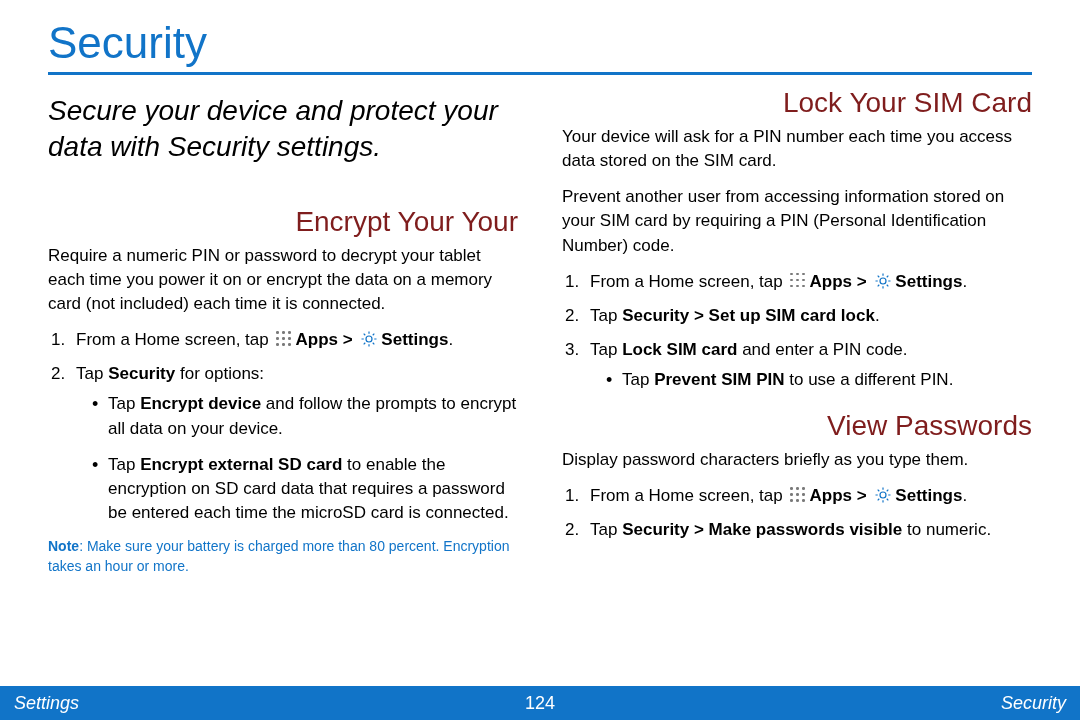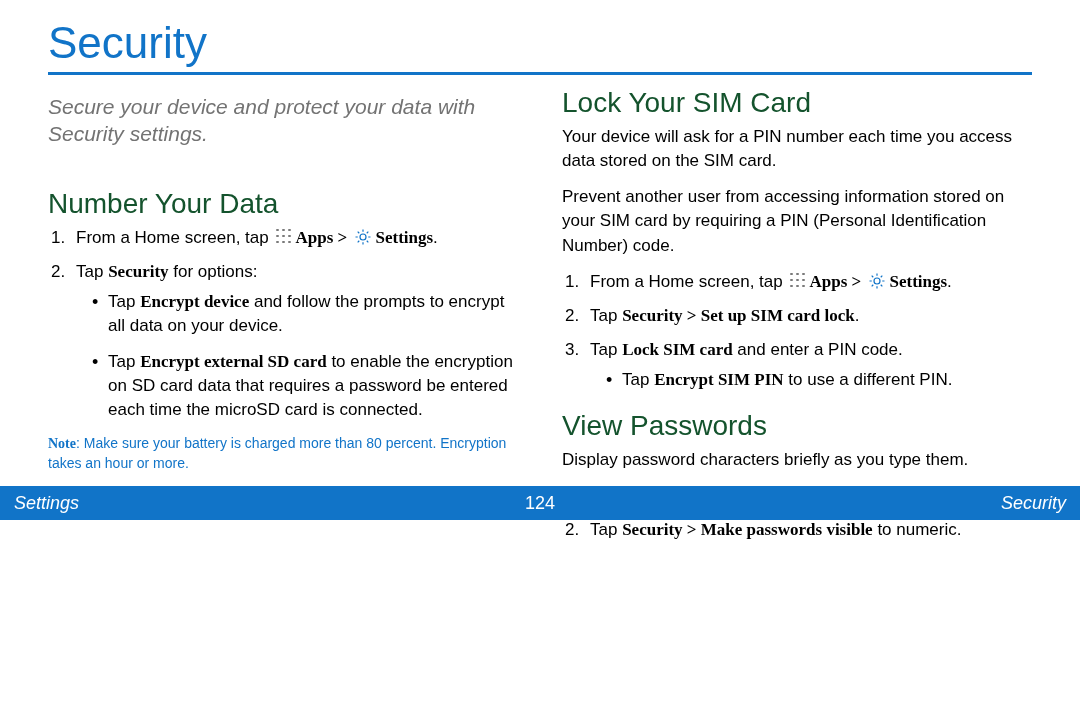--- a/index.html
+++ b/index.html
@@ -4,21 +4,21 @@
 <style>
   html, body {
     margin: 0; padding: 0;
     width: 1080px; height: 720px;
     font-family: "Helvetica Neue", Helvetica, Arial, sans-serif;
     background: #fff; color: #000;
     overflow: hidden;
   }
   .page {
     position: relative;
-    width: 1080px; height: 520px;
+    width: 1080px; height: 720px;
     box-sizing: border-box;
   }
   .content {
     padding: 18px 48px 0 48px;
   }
   .title {
     font-size: 44px;
     color: #1174c8;
     font-weight: 400;
     margin: 0 0 4px 0;
@@ -31,30 +31,31 @@
   .columns {
     display: flex;
     gap: 44px;
   }
   .col {
     flex: 1 1 0;
     min-width: 0;
   }
   .lead {
     font-style: italic;
-    color: #737373;
-    font-size: 21px;
+    color: #000000;
+    font-size: 28px;
     line-height: 1.3;
     margin: 6px 0 40px 0;
   }
   h2 {
     font-size: 28px;
-    color: #14532d;
+    color: #7f1d1d;
     font-weight: 400;
     margin: 0 0 6px 0;
+    text-align: right;
   }
   p.body, ol, ul {
     font-size: 17px;
     line-height: 1.42;
   }
   p.body { margin: 0 0 12px 0; }
   ol {
     padding-left: 22px;
     margin: 0 0 10px 0;
   }
@@ -114,36 +115,37 @@
     color: #fff;
     font-size: 18px;
     display: flex;
     align-items: center;
     justify-content: space-between;
     padding: 0 14px;
     box-sizing: border-box;
   }
   .ftr .left, .ftr .right { font-style: italic; }
   .ftr .center { position: absolute; left:50%; transform: translateX(-50%); text-align: center; }
-  b { font-weight: 700; font-family: Liberation Serif, serif; }
+  b { font-weight: 700; }
 </style>
 </head>
 <body>
 
 <div class="page">
   <div class="content">
     <h1 class="title">Security</h1>
     <div class="rule"></div>
 
     <div class="columns">
 
       <div class="col">
         <p class="lead">Secure your device and protect your data with Security settings.</p>
 
-        <h2>Number Your Data</h2>
+        <h2>Encrypt Your Your</h2>
+        <p class="body">Require a numeric PIN or password to decrypt your tablet each time you power it on or encrypt the data on a memory card (not included) each time it is connected.</p>
 
         <ol>
           <li>
             <span>From a Home screen, tap </span><span class="icon-apps"><span class="d1"></span><span class="d2"></span><span class="d3"></span><span class="d4"></span><span class="d5"></span><span class="d6"></span><span class="d7"></span><span class="d8"></span><span class="d9"></span></span><b>Apps</b><b> &gt; </b><span class="icon-settings"><svg viewBox="0 0 24 24">
                   <g fill="none" stroke="#1174c8" stroke-width="1.6">
                     <circle cx="12" cy="12" r="4"></circle>
                     <path d="M12 2v3M12 19v3M2 12h3M19 12h3M4.9 4.9l2.1 2.1M17 17l2.1 2.1M19.1 4.9 17 7M7 17l-2.1 2.1"></path>
                   </g>
                 </svg></span><b>Settings</b><span>.</span>
           </li>
@@ -178,21 +180,21 @@
                   </g>
                 </svg></span><b>Settings</b><span>.</span>
           </li>
           <li>
             <span>Tap </span><b>Security &gt; Set up SIM card lock</b><span>.</span>
           </li>
           <li>
             <span>Tap </span><b>Lock SIM card</b><span> and enter a PIN code.</span>
             <ul>
               <li>
-                <span>Tap </span><b>Encrypt SIM PIN</b><span> to use a different PIN.</span>
+                <span>Tap </span><b>Prevent SIM PIN</b><span> to use a different PIN.</span>
               </li>
             </ul>
           </li>
         </ol>
 
         <h2 style="margin-top:18px">View Passwords</h2>
         <p class="body">Display password characters briefly as you type them.</p>
         <ol>
           <li>
             <span>From a Home screen, tap </span><span class="icon-apps"><span class="d1"></span><span class="d2"></span><span class="d3"></span><span class="d4"></span><span class="d5"></span><span class="d6"></span><span class="d7"></span><span class="d8"></span><span class="d9"></span></span><b>Apps</b><b> &gt; </b><span class="icon-settings"><svg viewBox="0 0 24 24">

